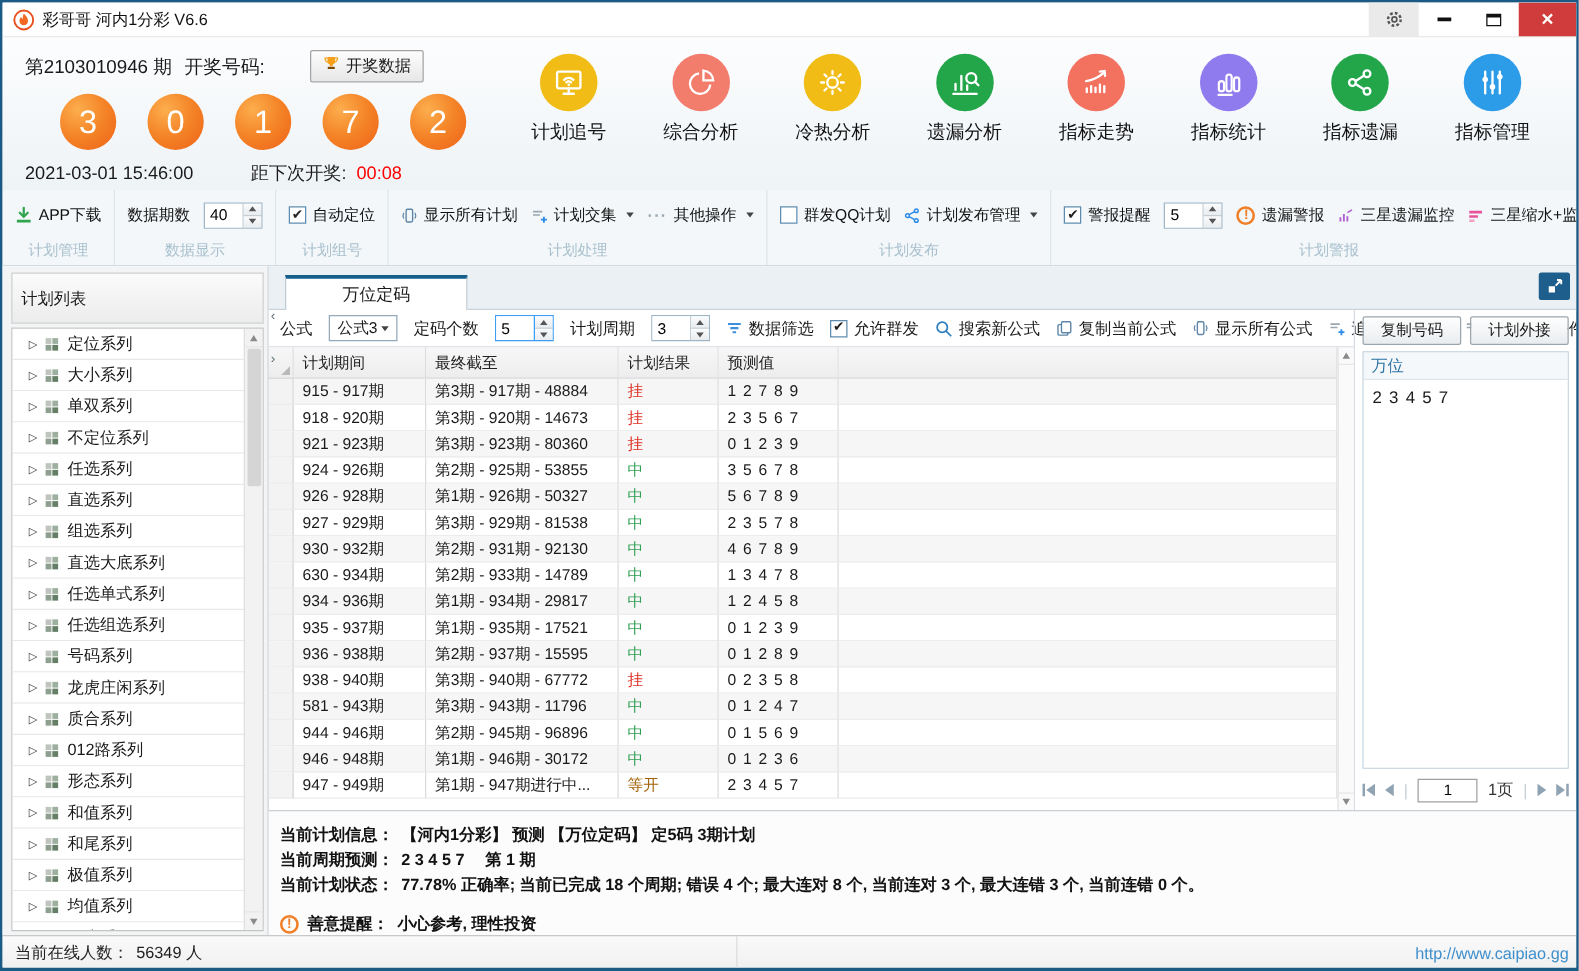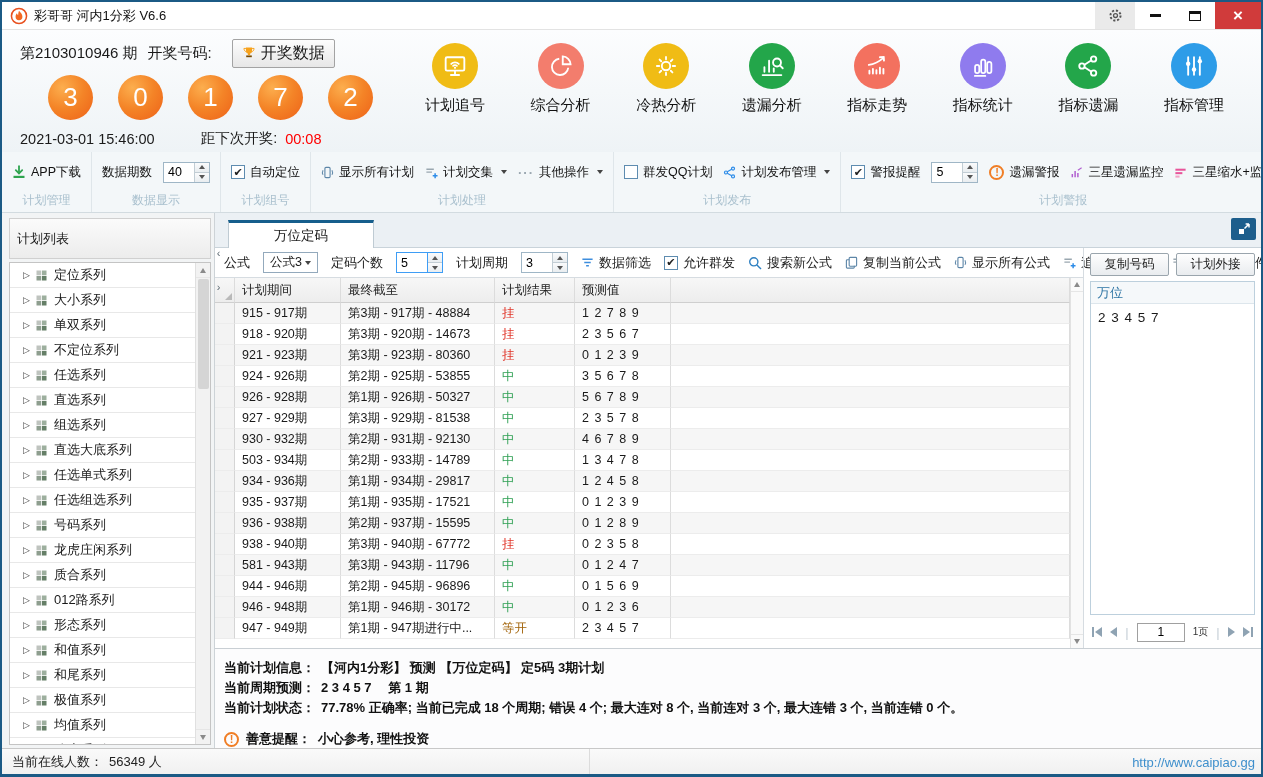--- a/index.html
+++ b/index.html
@@ -17,22 +17,22 @@
   .title-controls { margin-left:auto; display:flex; height:100%; }
   .tc-btn { width:40px; height:100%; display:flex; align-items:center; justify-content:center; }
   .tc-gear { background:#EAEAEA; }
   .min-glyph { width:11px; height:3px; background:#111; }
   .max-glyph { width:12px; height:10px; border:1px solid #111; border-top:3px solid #111; background:#fff; }
   .tc-close { width:46px; background:#D03B3B; color:#fff; font-size:17px; font-weight:bold; }
   
   .header { height:122px; display:flex; background:linear-gradient(#FCFDFE,#EEF3F6); padding-left:18px; }
   .draw-block { width:382px; padding-top:10px; flex:0 0 auto; }
   .draw-line1 { display:flex; align-items:center; gap:10px; font-size:15px; height:26px; }
-  .draw-data-btn { display:inline-flex; align-items:center; gap:5px; margin-left:10px; padding:3px 9px;
-    border:1px solid #A3A3A3; border-radius:2px; background:linear-gradient(#FDFDFD,#E7E7E7); font-size:16px; }
+  .draw-data-btn { display:inline-flex; align-items:flex-start; gap:5px; margin-left:26px; padding:3px 9px;
+    border:1px solid #A3A3A3; border-radius:2px; background:linear-gradient(#FDFDFD,#E7E7E7); font-size:13px; }
   .balls { display:flex; gap:25px; margin-top:9px; margin-left:28px; }
   .ball { width:45px; height:45px; border-radius:50%; display:flex; align-items:center; justify-content:center;
     color:#fff; font-size:26px; background:radial-gradient(circle at 32% 28%, #FCAE4E 0%, #F48427 48%, #EE6118 100%); }
   .draw-line2 { display:flex; align-items:center; gap:8px; margin-top:9px; font-size:14.5px; }
   .draw-line2 .next-label { margin-left:38px; }
   .countdown { color:#FF0000; }
   .nav-icons { flex:1; display:flex; justify-content:space-between; padding:13px 22px 0 8px; }
   .nav-item { width:90px; display:flex; flex-direction:column; align-items:center; gap:7px; cursor:pointer; }
   .nav-circle { width:46px; height:46px; border-radius:50%; display:flex; align-items:center; justify-content:center; }
   .nav-circle svg { width:28px; height:28px; }
@@ -106,21 +106,21 @@
   .wanwei-panel { flex:1; margin-top:5px; border:1px solid #BDD0DD; display:flex; flex-direction:column; min-height:0; }
   .wanwei-head { height:22px; display:flex; align-items:center; padding-left:6px; color:#2D74A4; font-size:13px; background:#F5F8FA; border-bottom:1px solid #DDE6EC; }
   .wanwei-body { flex:1; background:#fff; padding:6px 7px; font-size:13.5px; letter-spacing:1px; }
   .pg { height:24px; margin-top:5px; display:flex; align-items:center; justify-content:center; gap:8px; color:#8FA3B3; }
   .pg-sep { color:#C5CFD6; }
   .tri-l { width:0;height:0;border-top:5px solid transparent;border-bottom:5px solid transparent;border-right:7px solid #8FA3B3; }
   .tri-r { width:0;height:0;border-top:5px solid transparent;border-bottom:5px solid transparent;border-left:7px solid #8FA3B3; }
   .pg-bar { width:2px; height:10px; background:#8FA3B3; }
   .pg-btn { display:inline-flex; align-items:center; gap:1px; cursor:pointer; }
   .pg input { width:48px; height:19px; border:1px solid #A0A0A0; text-align:center; font-size:12px; font-family:inherit; }
-  .pg-label { color:#333; font-size:10px; }
+  .pg-label { color:#333; font-size:13px; }
   
   .info-panel { flex:1; border-top:1px solid #C9CFD4; background:#FCFCFD; padding:9px 0 0 9px; font-size:13px; font-weight:bold; color:#111; }
   .info-line { display:flex; gap:6px; line-height:20px; white-space:nowrap; }
   .notice-line { margin-top:12px; display:flex; align-items:center; gap:7px; }
   
   .statusbar { height:27px; border-top:1px solid #C8C8C8; background:linear-gradient(#FAFAFA,#F0F0F0); display:flex; align-items:center; font-size:13px; color:#222; }
   .sb-left { flex:0 0 588px; height:100%; display:flex; align-items:center; gap:6px; padding-left:10px; border-right:1px solid #DCDCDC; white-space:nowrap; overflow:hidden; }
   .sb-right { flex:1; display:flex; justify-content:flex-end; align-items:center; gap:20px; padding-right:6px; white-space:nowrap; }
   .sb-link { color:#3E8FCC; cursor:pointer; }
   svg { display:block; }
@@ -909,21 +909,21 @@
                     <div class="tcell sel"></div>
                     <div class="tcell">930 - 932期</div>
                     <div class="tcell">第2期 - 931期 - 92130</div>
                     <div class="tcell hit">中</div>
                     <div class="tcell predict">4 6 7 8 9</div>
                     <div class="tcell"></div>
                   </div>
 
                   <div class="tgrid trow">
                     <div class="tcell sel"></div>
-                    <div class="tcell">503 - 934期</div>
+                    <div class="tcell">630 - 934期</div>
                     <div class="tcell">第2期 - 933期 - 14789</div>
                     <div class="tcell hit">中</div>
                     <div class="tcell predict">1 3 4 7 8</div>
                     <div class="tcell"></div>
                   </div>
 
                   <div class="tgrid trow">
                     <div class="tcell sel"></div>
                     <div class="tcell">934 - 936期</div>
                     <div class="tcell">第1期 - 934期 - 29817</div>

